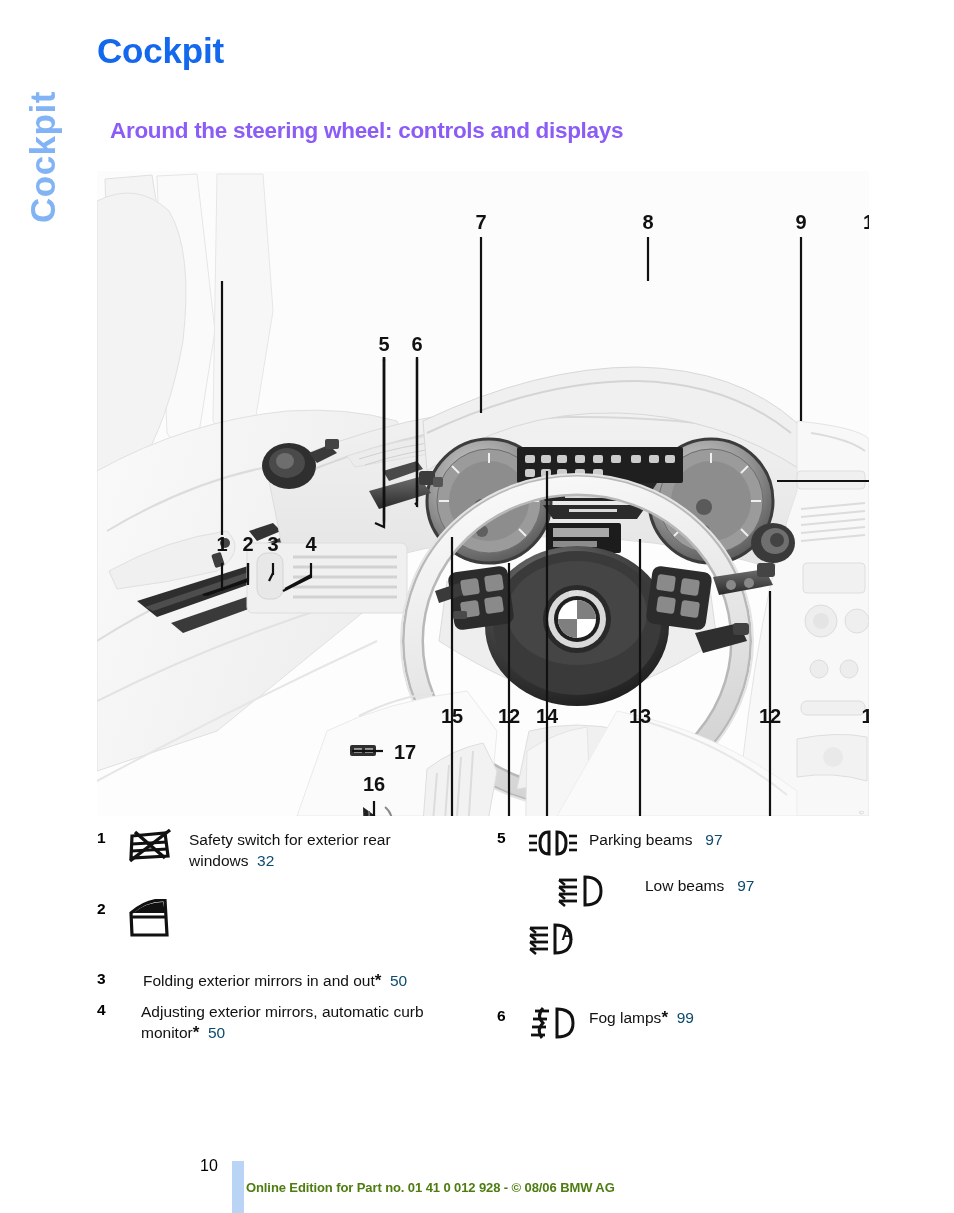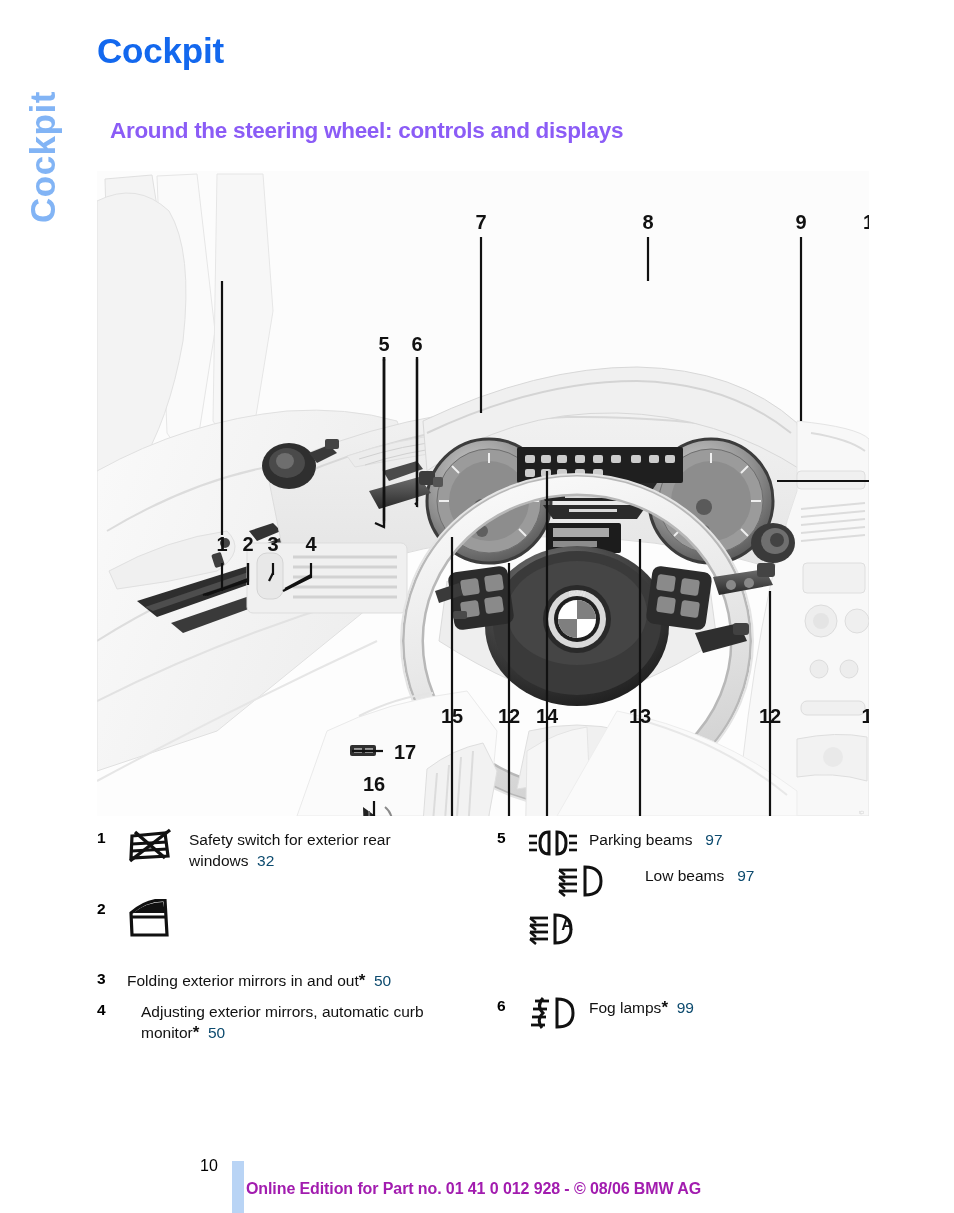--- a/index.html
+++ b/index.html
@@ -135,23 +135,23 @@
     left: 232px;
     top: 1161px;
     width: 12px;
     height: 52px;
     background: #b9d4f5;
   }
   #footer-text {
     position: absolute;
     left: 246px;
     top: 1180px;
-    font-size: 16px;
+    font-size: 13px;
     font-weight: bold;
-    color: #a21caf;
+    color: #4d7c0f;
     letter-spacing: -0.1px;
   }
 </style>
 </head>
 <body>
 
 <div id="chapter-tab">
   <div class="tab-text">Cockpit</div>
 </div>
 
@@ -517,21 +517,21 @@
       <svg width="46" height="40" viewBox="0 0 46 40">
         <path d="M6 14 Q20 3 36 3 L38 14 L6 14 Z" fill="#111"></path>
         <path d="M4 14 Q20 0 38 1 L40 36 L5 36 Z" fill="none" stroke="#111" stroke-width="3.2"></path>
         <line x1="5" y1="18" x2="39" y2="18" stroke="#111" stroke-width="3.2"></line>
       </svg>
     </div>
   </div>
 
   <div class="legend-row" style="margin-top:30px;">
     <div class="legend-num">3</div>
-    <div class="legend-text" style="margin-left:0px;">
+    <div class="legend-text" style="margin-left:16px;">
       <span>Folding exterior mirrors in and out</span><span class="ast">*</span>&nbsp;&nbsp;<span class="pg">50</span>
     </div>
   </div>
 
   <div class="legend-row" style="margin-top:9px;">
     <div class="legend-num">4</div>
     <div class="legend-text" style="margin-left:14px;">
       <span>Adjusting exterior mirrors, automatic curb</span><br>
       <span>monitor</span><span class="ast">*</span>&nbsp;&nbsp;<span class="pg">50</span>
     </div>
@@ -555,21 +555,21 @@
           <line x1="42" y1="22" x2="50" y2="22"></line>
         </g>
       </svg>
     </div>
     <div class="legend-text">
       <span>Parking beams</span>&nbsp;&nbsp;
       <span class="pg">97</span>
     </div>
   </div>
 
-  <div class="legend-row" style="margin-top:6px;gap:28px;">
+  <div class="legend-row" style="margin-top:16px;gap:28px;">
     <div class="legend-num"></div>
     <div class="legend-icon">
       <svg width="50" height="34" viewBox="0 0 50 34">
         <path d="M30 3 L30 31 Q46 31 46 17 Q46 3 30 3 Z" fill="none" stroke="#111" stroke-width="3"></path>
         <g stroke="#111" stroke-width="2.8">
           <line x1="4" y1="6" x2="22" y2="6"></line>
           <line x1="4" y1="13" x2="22" y2="13"></line>
           <line x1="4" y1="20" x2="22" y2="20"></line>
           <line x1="4" y1="27" x2="22" y2="27"></line>
         </g>

